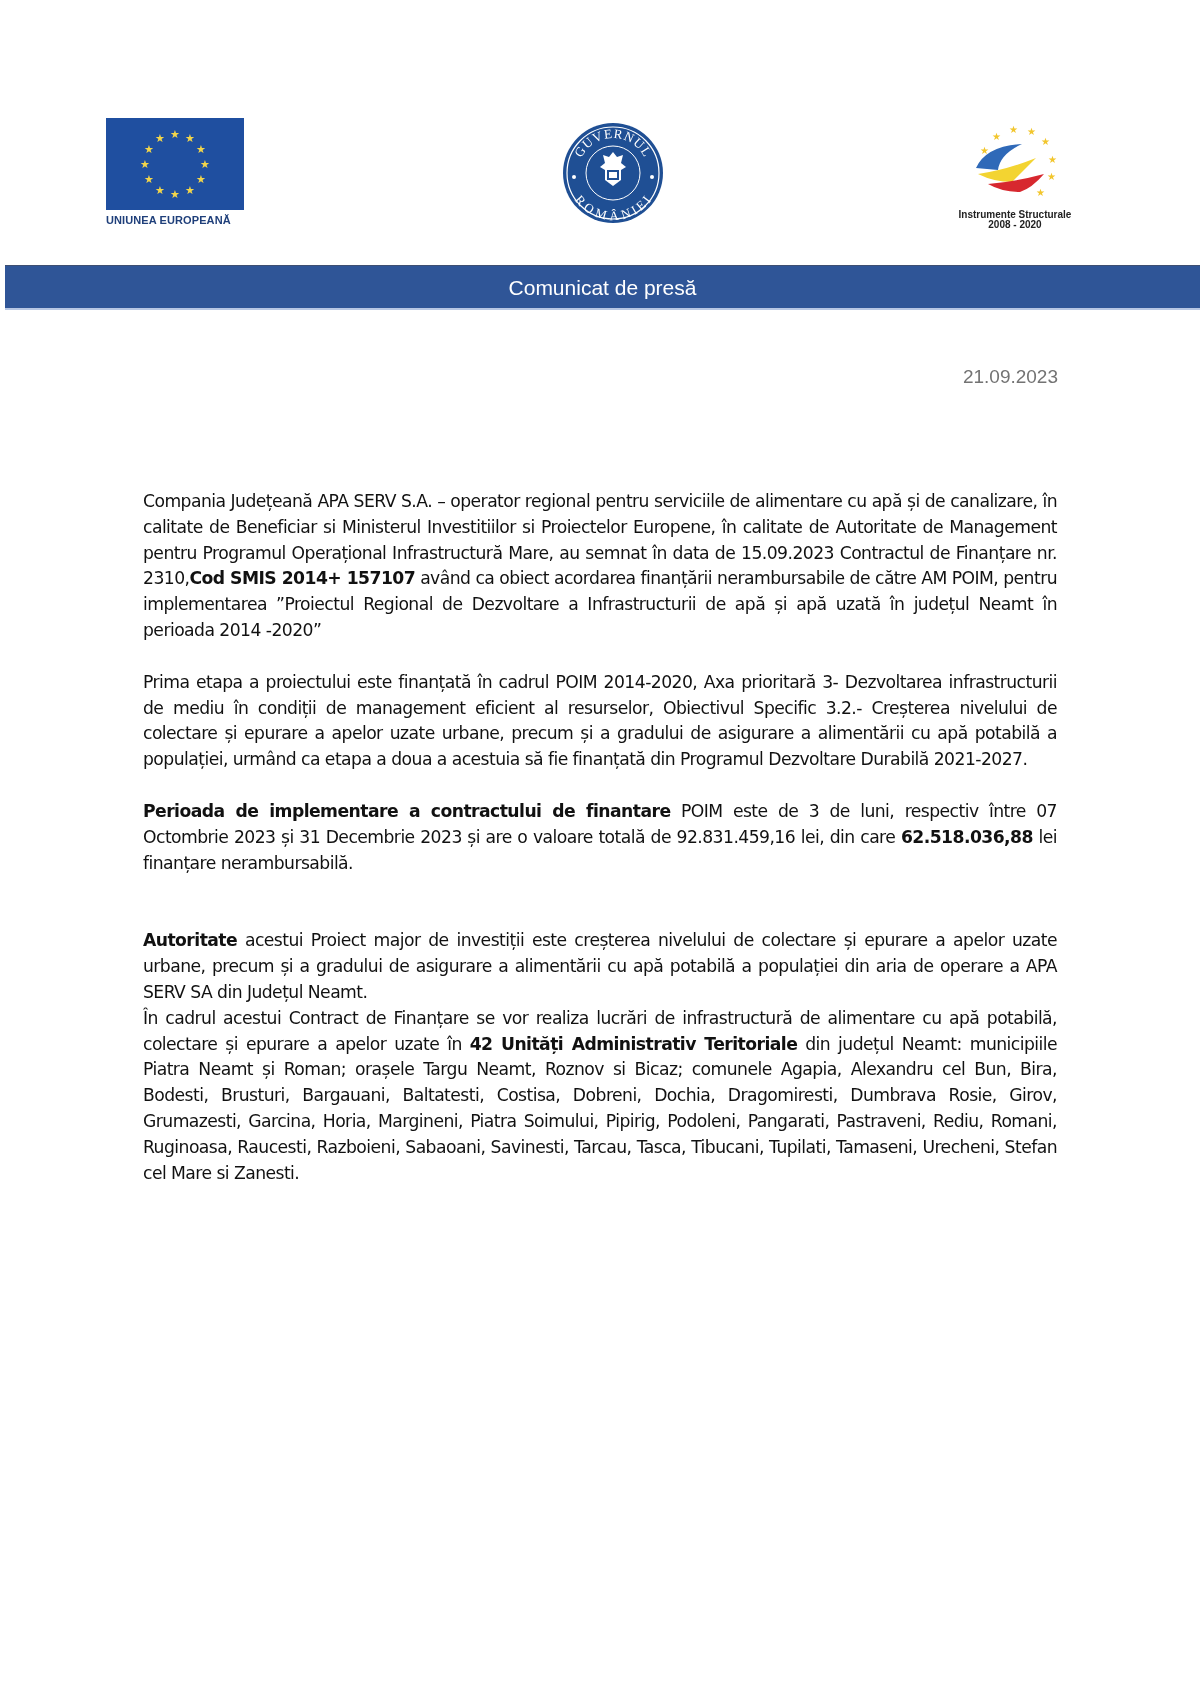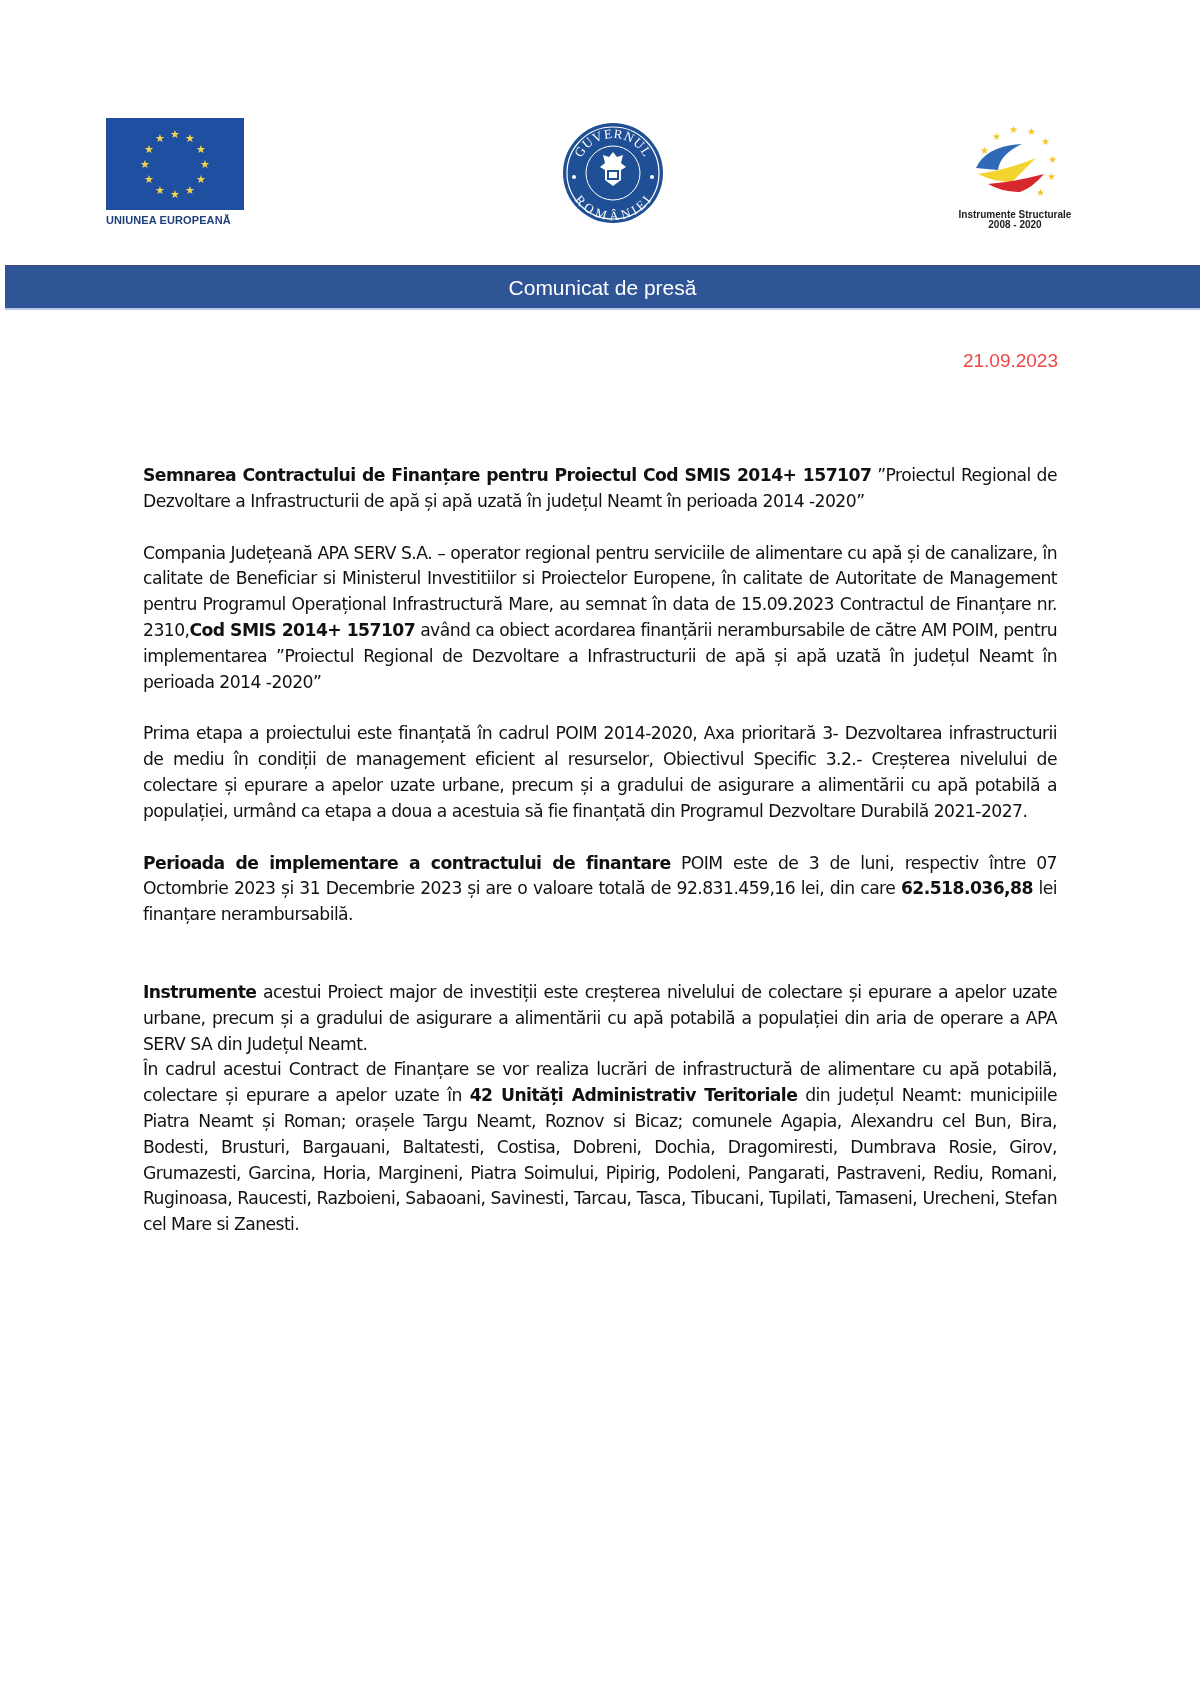--- a/index.html
+++ b/index.html
@@ -10,21 +10,21 @@
   .logo-eu-caption { position: absolute; left: 106px; top: 214px; width: 140px; font-family: "Liberation Sans", sans-serif; font-weight: bold; font-size: 11px; color: #1f3f7a; letter-spacing: 0.1px; white-space: nowrap; }
 
   .logo-gov { position: absolute; left: 562px; top: 122px; width: 102px; height: 102px; }
 
   .logo-is { position: absolute; left: 966px; top: 118px; width: 100px; height: 92px; }
   .logo-is-caption { position: absolute; left: 950px; top: 210px; width: 130px; text-align: center; font-family: "Liberation Sans", sans-serif; font-weight: bold; font-size: 10px; color: #222; line-height: 10px; }
 
   .banner { position: absolute; left: 5px; top: 265px; width: 1195px; height: 45px; background: #2f5597; border-top: 1px solid #3e4f72; border-bottom: 2px solid #b7c7e4; box-sizing: border-box; padding-left: 20px; }
   .banner-title { position: absolute; left: 0; right: 0; top: 10px; text-align: center; color: #ffffff; font-family: "Liberation Sans", sans-serif; font-size: 21px; }
 
-  .date { position: absolute; right: 142px; top: 350px; font-family: "Liberation Sans", sans-serif; font-size: 19px; color: #ef4444; }
+  .date { position: absolute; right: 142px; top: 366px; font-family: "Liberation Sans", sans-serif; font-size: 19px; color: #737373; }
 
   .content { position: absolute; left: 143px; width: 914px; top: 463px; font-family: "DejaVu Sans", sans-serif; font-size: 17.2px; line-height: 25.8px; letter-spacing: -0.55px; word-spacing: 0px; text-align: justify; }
   .content p { margin: 0; }
   .title-p { font-weight: normal; }
   .b { font-weight: bold; }
   .gap1 { height: 26px; }
   .gap2 { height: 52px; }
 </style>
 </head>
 <body>
@@ -96,32 +96,31 @@
   <div>2008 - 2020</div>
 </div>
 
 <div class="banner">
   <div class="banner-title">Comunicat de presă</div>
 </div>
 
 <div class="date">21.09.2023</div>
 
 <div class="content">
-  <p class="title-p"><span class="b">Semnarea Contractului de Finanțare pentru Proiectul Cod SMIS 2014+ 157107</span><span> ”Proiectul Regional de Dezvoltare a Infrastructurii de apă și apă uzată în județul Neamt în perioada 2014 -2020”</span></p>
 
   <div class="gap1"></div>
 
   <p><span>Compania Județeană APA SERV S.A. – operator regional pentru serviciile de alimentare cu apă și de canalizare, în calitate de Beneficiar si Ministerul Investitiilor si Proiectelor Europene, în calitate de Autoritate de Management pentru Programul Operațional Infrastructură Mare, au semnat în data de 15.09.2023 Contractul de Finanțare nr. 2310,</span><span class="b">Cod SMIS 2014+ 157107</span><span> având ca obiect acordarea finanțării nerambursabile de către AM POIM, pentru implementarea ”Proiectul Regional de Dezvoltare a Infrastructurii de apă și apă uzată în județul Neamt în perioada 2014 -2020”</span></p>
 
   <div class="gap1"></div>
 
   <p>Prima etapa a proiectului este finanțată în cadrul POIM 2014-2020, Axa prioritară 3- Dezvoltarea infrastructurii de mediu în condiții de management eficient al resurselor, Obiectivul Specific 3.2.- Creșterea nivelului de colectare și epurare a apelor uzate urbane, precum și a gradului de asigurare a alimentării cu apă potabilă a populației, urmând ca etapa a doua a acestuia să fie finanțată din Programul Dezvoltare Durabilă 2021-2027.</p>
 
   <div class="gap1"></div>
 
   <p><span class="b">Perioada de implementare a contractului de finantare</span><span> POIM este de 3 de luni, respectiv între 07 Octombrie 2023 și 31 Decembrie 2023 și are o valoare totală de 92.831.459,16 lei, din care </span><span class="b">62.518.036,88</span><span> lei finanțare nerambursabilă.</span></p>
 
   <div class="gap2"></div>
 
-  <p><span class="b">Instrumente</span><span> acestui Proiect major de investiții este creșterea nivelului de colectare și epurare a apelor uzate urbane, precum și a gradului de asigurare a alimentării cu apă potabilă a populației din aria de operare a APA SERV SA din Județul Neamt.</span></p>
+  <p><span class="b">Autoritate</span><span> acestui Proiect major de investiții este creșterea nivelului de colectare și epurare a apelor uzate urbane, precum și a gradului de asigurare a alimentării cu apă potabilă a populației din aria de operare a APA SERV SA din Județul Neamt.</span></p>
 
   <p><span>În cadrul acestui Contract de Finanțare se vor realiza lucrări de infrastructură de alimentare cu apă potabilă, colectare și epurare a apelor uzate în </span><span class="b">42 Unități Administrativ Teritoriale</span><span> din județul Neamt: municipiile Piatra Neamt și Roman; orașele Targu Neamt, Roznov si Bicaz; comunele Agapia, Alexandru cel Bun, Bira, Bodesti, Brusturi, Bargauani, Baltatesti, Costisa, Dobreni, Dochia, Dragomiresti, Dumbrava Rosie, Girov, Grumazesti, Garcina, Horia, Margineni, Piatra Soimului, Pipirig, Podoleni, Pangarati, Pastraveni, Rediu, Romani, Ruginoasa, Raucesti, Razboieni, Sabaoani, Savinesti, Tarcau, Tasca, Tibucani, Tupilati, Tamaseni, Urecheni, Stefan cel Mare si Zanesti.</span></p>
 </div>
 
 </body></html>

